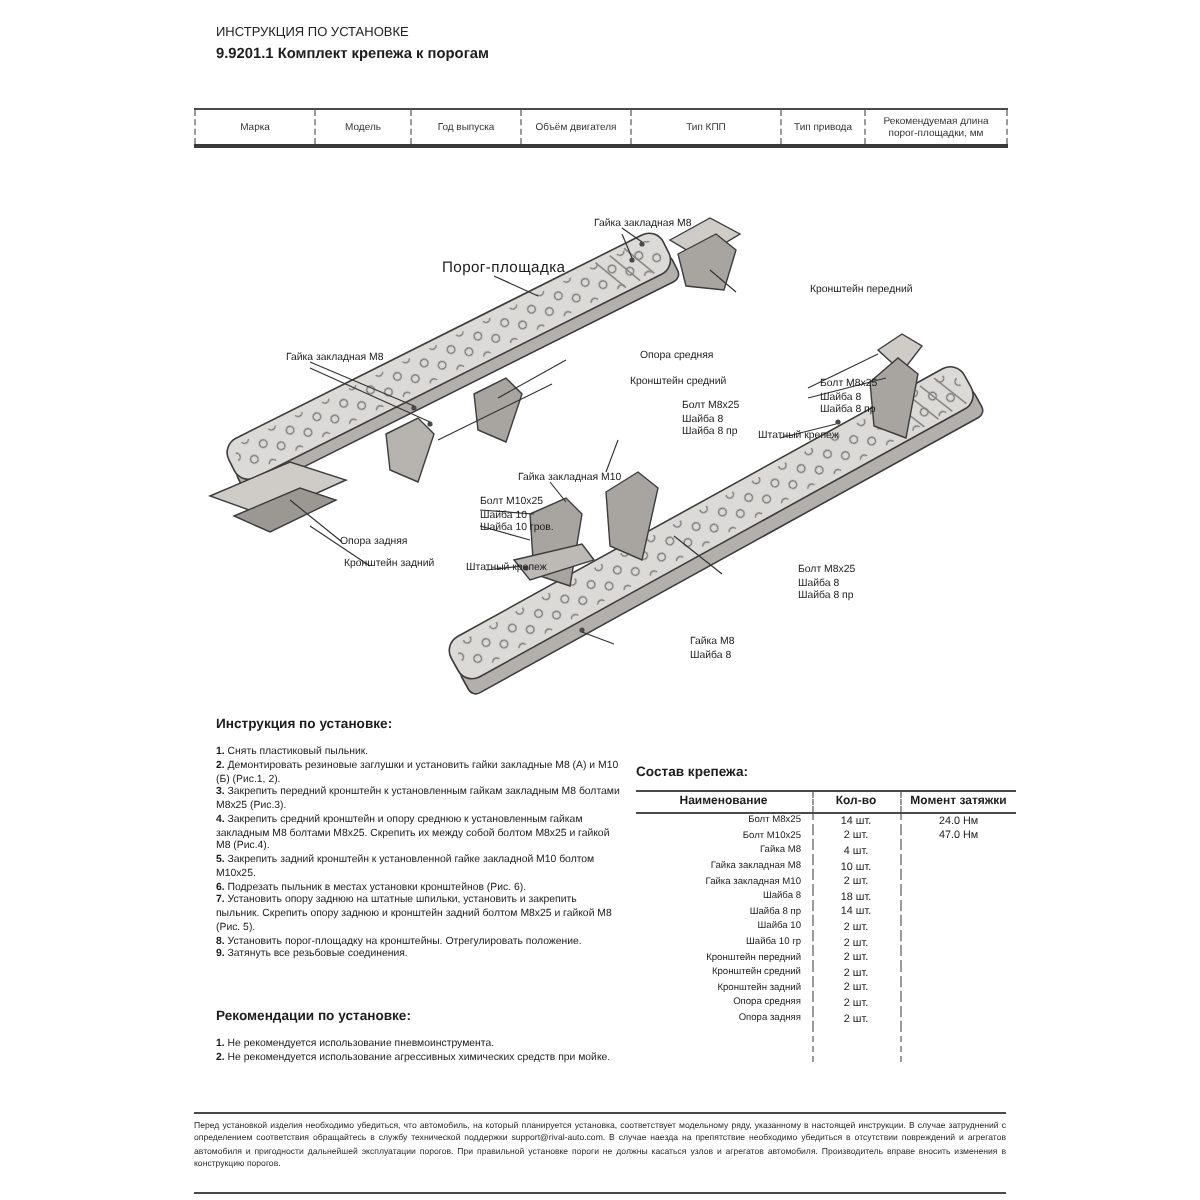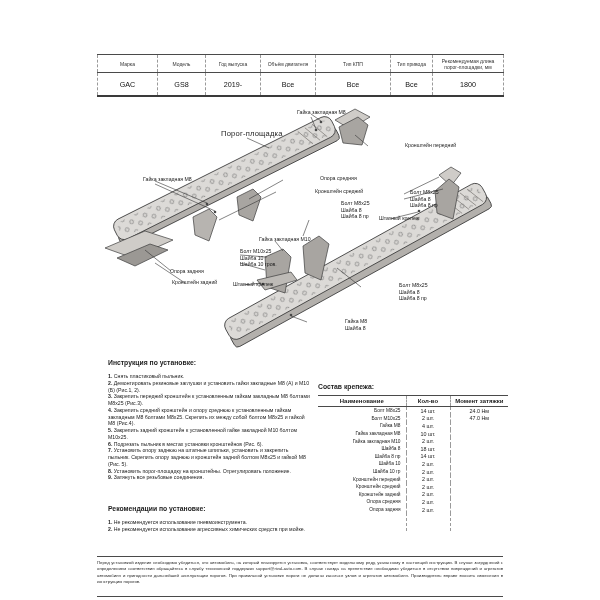--- a/index.html
+++ b/index.html
@@ -41,49 +41,44 @@
   
   .fineprint{position:absolute;left:97px;top:556px;width:406px;border-top:1px solid #4a4a4a;
              padding-top:3px;font-size:4.3px;line-height:1.5;text-align:justify;color:#2a2a2a;}
   .bottom-rule{position:absolute;left:97px;top:596px;width:406px;border-top:1px solid #4a4a4a;}
 </style>
 </head>
 <body>
 
 <div class="page">
 
+  <header class="doc-header">
+    <div class="t1">ИНСТРУКЦИЯ ПО УСТАНОВКЕ</div>
+    <div class="t2">9.9201.1 Комплект крепежа к порогам</div>
+  </header>
 
   <table class="vtable">
     <colgroup>
         <col style="width:60px">
         <col style="width:48px">
         <col style="width:55px">
         <col style="width:55px">
         <col style="width:75px">
         <col style="width:42px">
         <col style="width:71px">
       </colgroup>
     <tbody>
         <tr>
       <th>Марка</th>
       <th>Модель</th>
       <th>Год выпуска</th>
       <th>Объём двигателя</th>
       <th>Тип КПП</th>
       <th>Тип привода</th>
       <th>Рекомендуемая длина порог-площадки, мм</th>
-    </tr>
-    <tr>
-      <td>GAC</td>
-      <td>GS8</td>
-      <td>2019-</td>
-      <td>Все</td>
-      <td>Все</td>
-      <td>Все</td>
-      <td>1800</td>
     </tr>
   </tbody>
     </table>
 
   <div class="diagram">
     <svg viewBox="0 0 406 258" width="406" height="258">
       <defs>
         <pattern id="holes" width="15" height="11" patternUnits="userSpaceOnUse">
           <circle cx="4" cy="3.5" r="1.9" fill="none" stroke="#777" stroke-width="0.7"></circle>
           <circle cx="11.5" cy="8.5" r="1.9" fill="none" stroke="#777" stroke-width="0.7"></circle>

